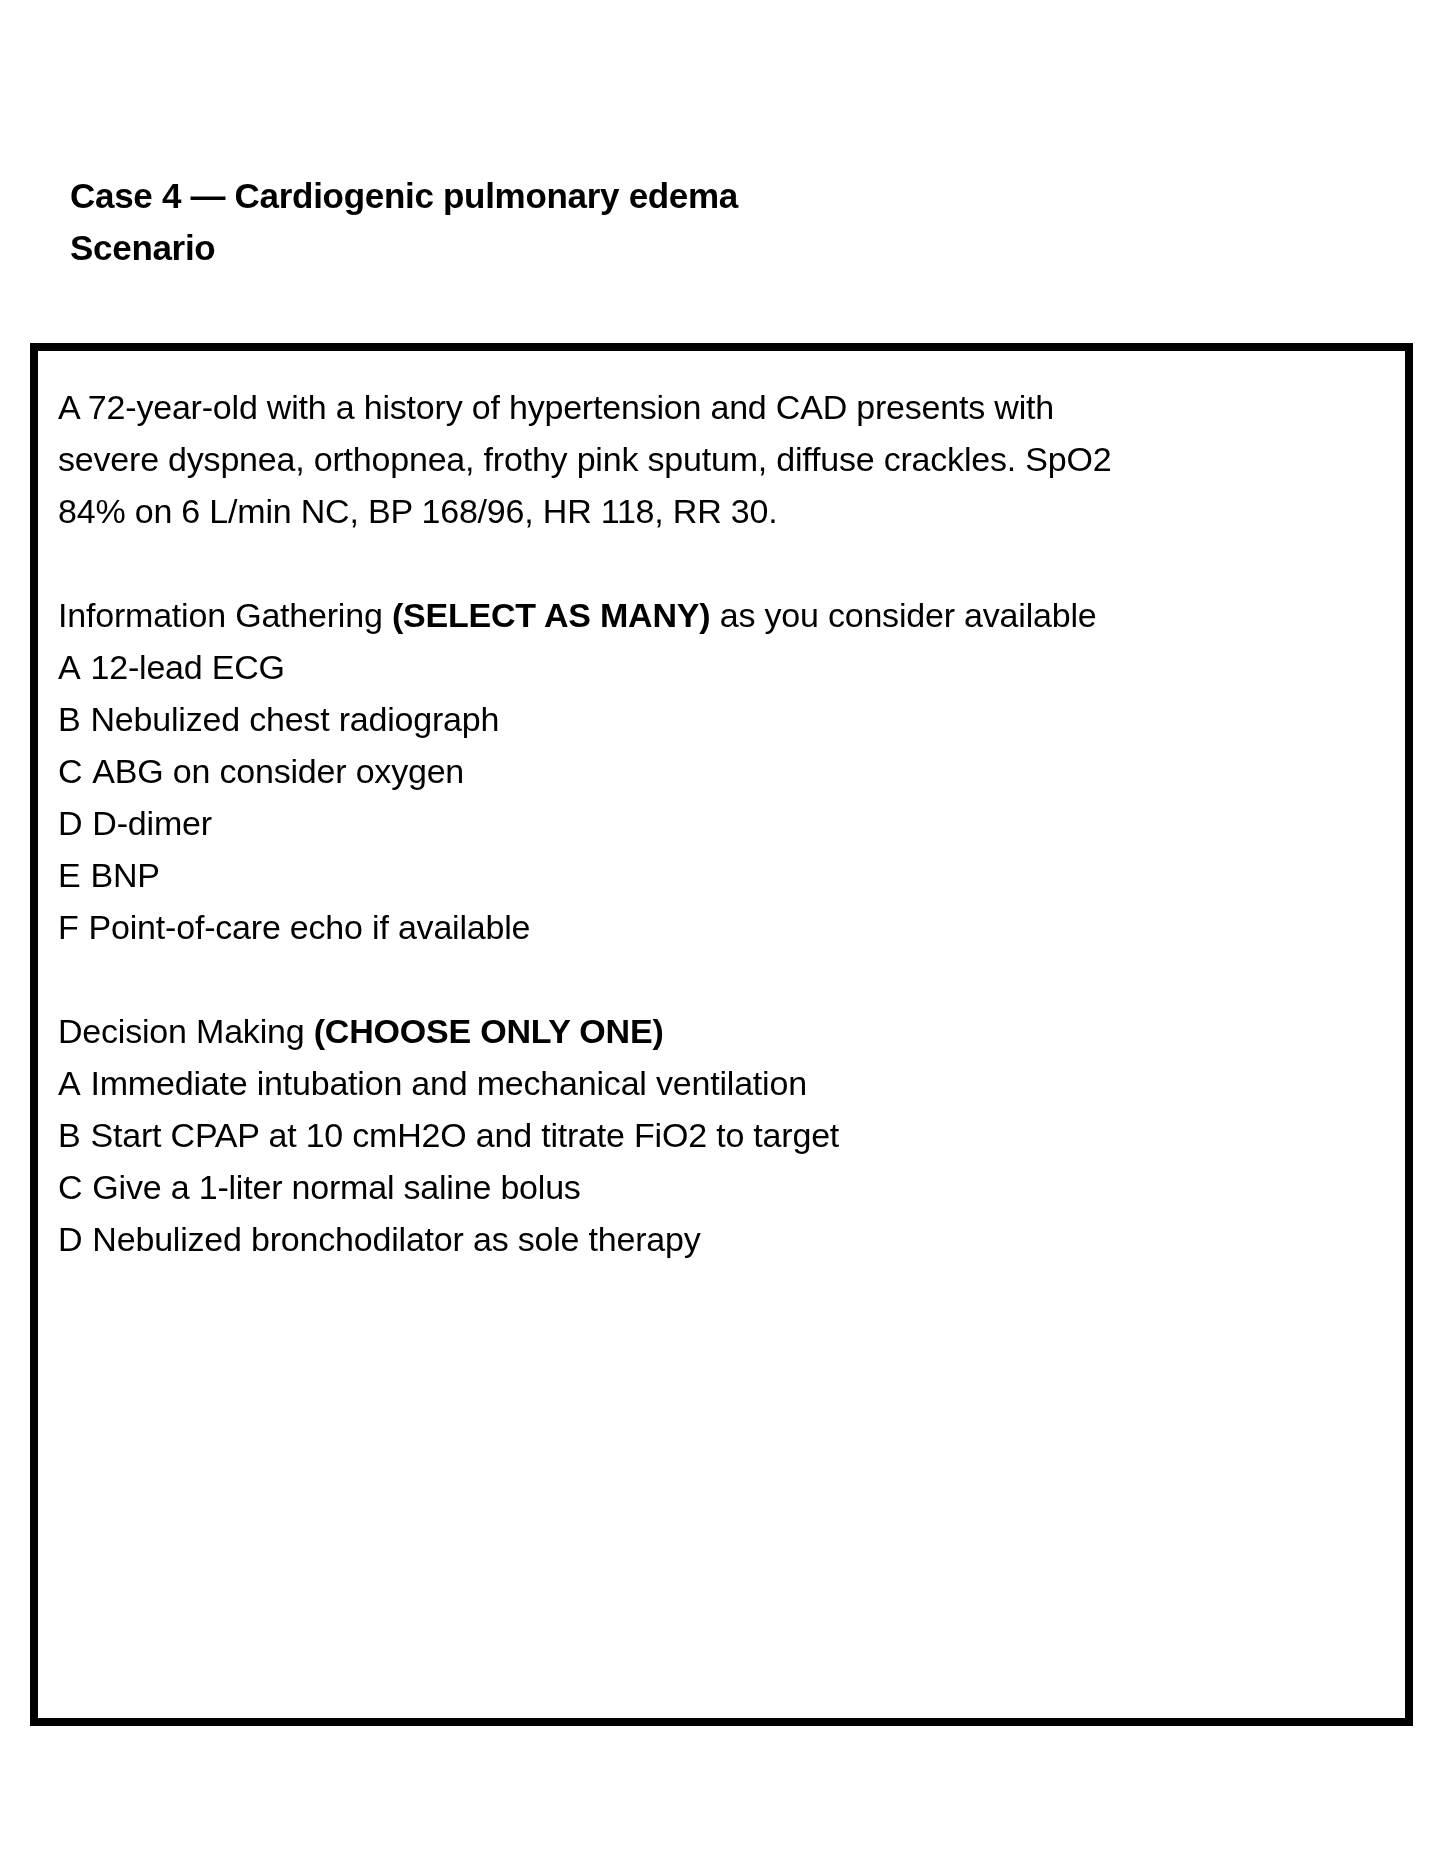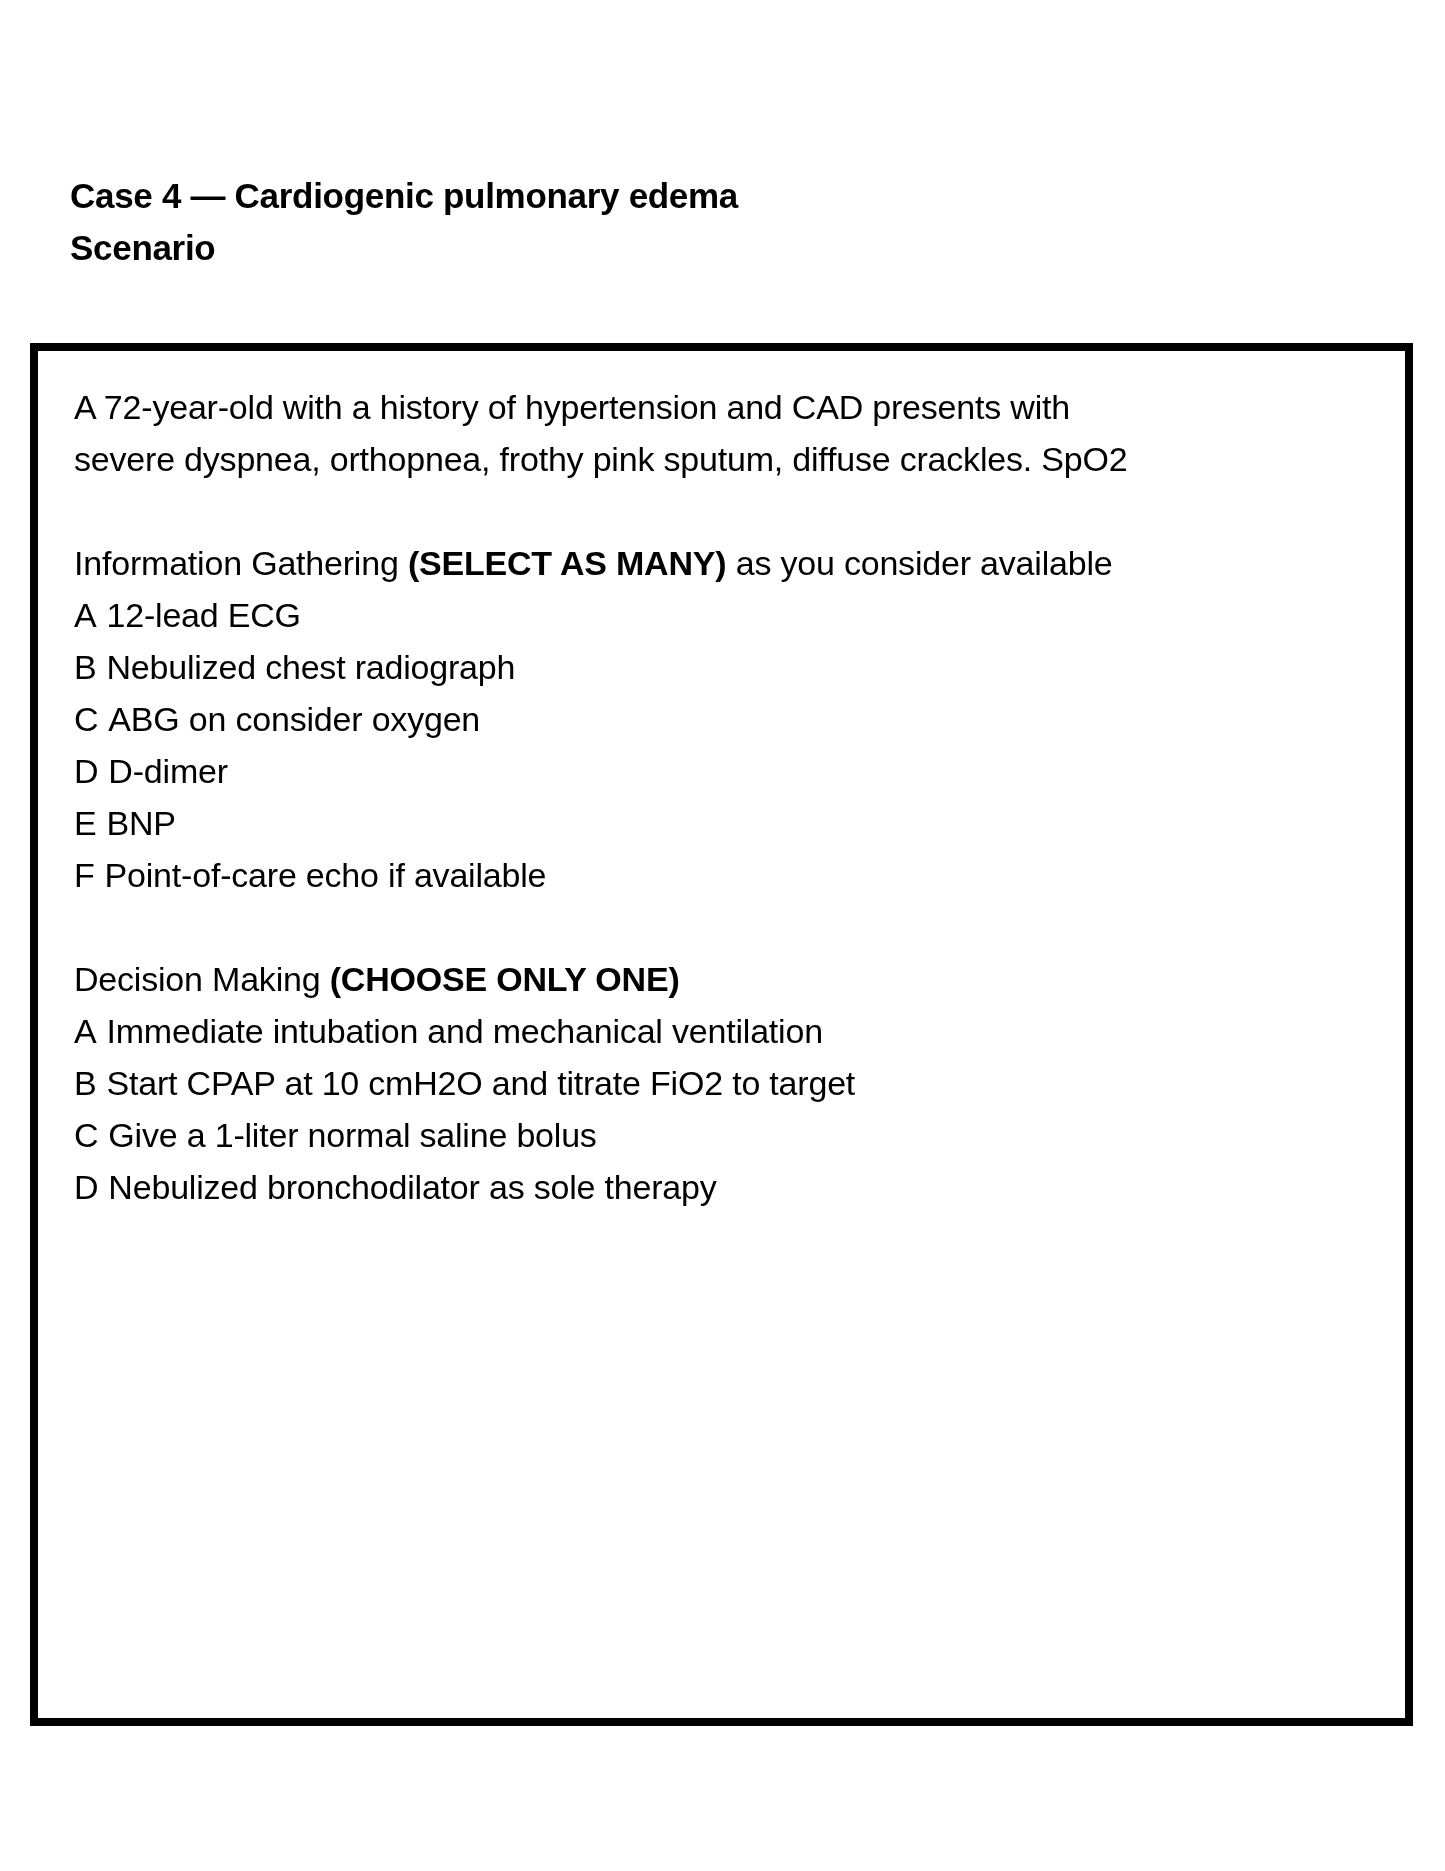--- a/index.html
+++ b/index.html
@@ -27,21 +27,21 @@
   }
   .scenario-box {
     position: absolute;
     left: 30px;
     top: 343px;
     width: 1383px;
     height: 1383px;
     box-sizing: border-box;
     border: 8px solid #000000;
     background: #ffffff;
-    padding: 30px 36px;
+    padding: 30px 20px;
     font-size: 34px;
     line-height: 52px;
     letter-spacing: -0.2px;
   }
   .line {
     white-space: nowrap;
   }
   .blank-line {
     height: 52px;
   }
@@ -58,20 +58,21 @@
 <header class="page-header">
   <div class="line">Case 4 — Cardiogenic pulmonary edema</div>
   <div class="line">Scenario</div>
 </header>
 
 <section class="scenario-box">
 
   <div>
     <div class="line">A 72-year-old with a history of hypertension and CAD presents with</div>
     <div class="line">severe dyspnea, orthopnea, frothy pink sputum, diffuse crackles. SpO2</div>
+    <div class="line">84% on 6 L/min NC, BP 168/96, HR 118, RR 30.</div>
   </div>
 
   <div class="blank-line"></div>
 
   <div>
     <div class="line"><span>Information Gathering </span><span class="bold-seg">(SELECT AS MANY)</span><span> as you consider available</span></div>
 
     <div class="line"><span class="letter">A</span><span>12-lead ECG</span></div>
     <div class="line"><span class="letter">B</span><span>Nebulized chest radiograph</span></div>
     <div class="line"><span class="letter">C</span><span>ABG on consider oxygen</span></div>

